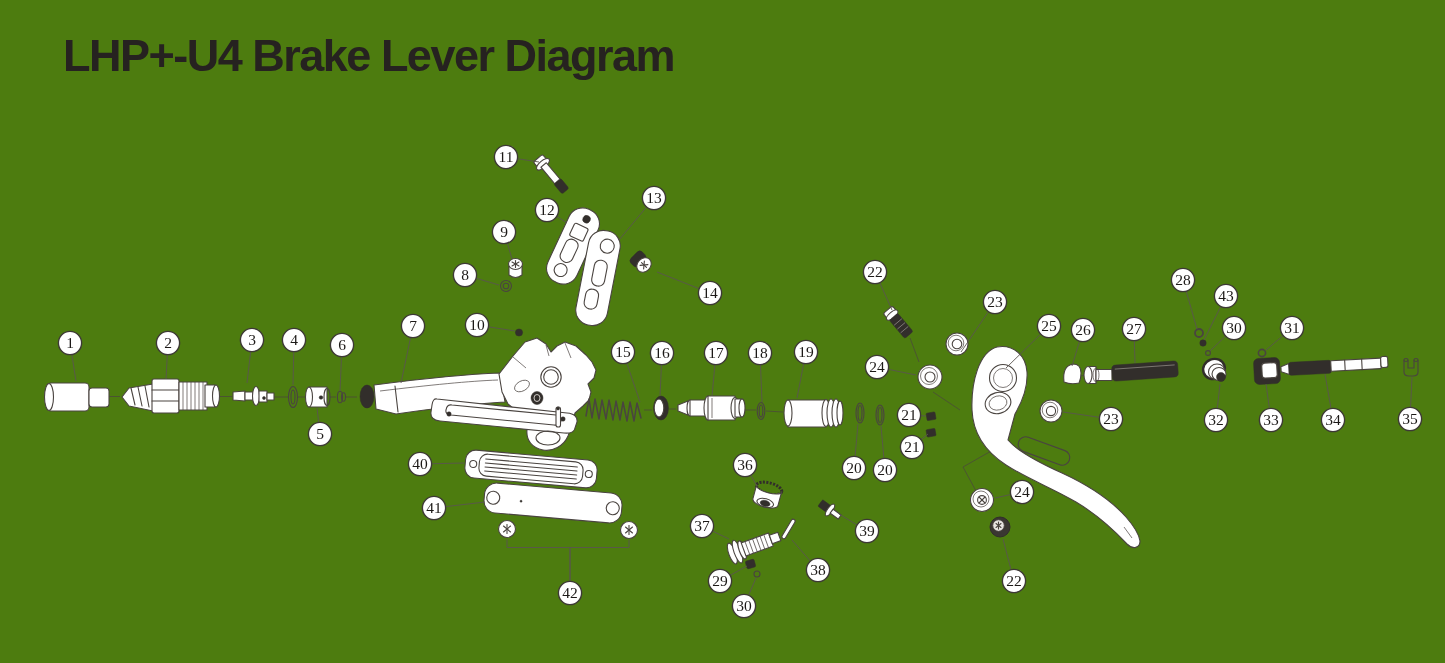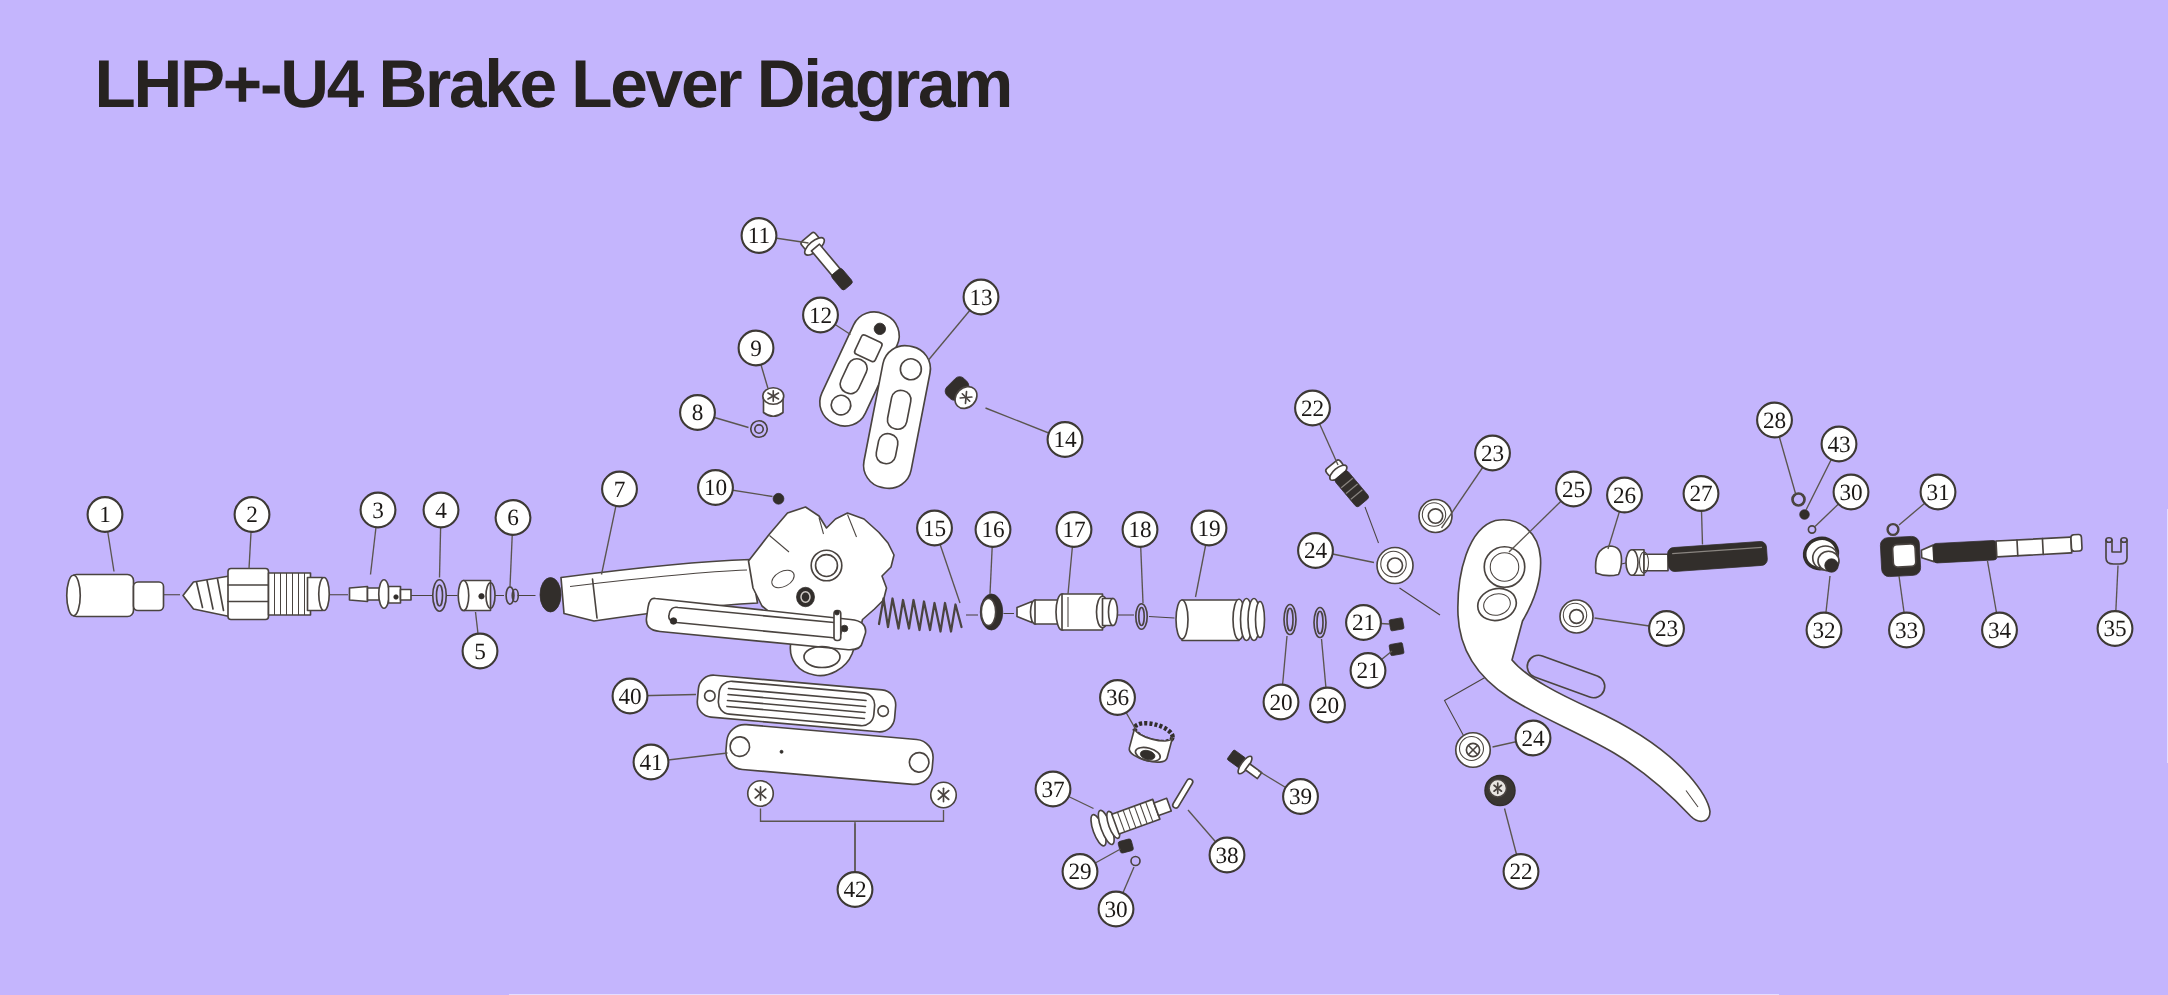--- a/index.html
+++ b/index.html
@@ -1,16 +1,16 @@
 <!DOCTYPE html>
 <html><head>
 <meta charset="utf-8">
 <style>
   html,body{margin:0;padding:0;background:#ffffff;}
-  .stage{position:relative;width:1445px;height:663px;background:#c4b5fd;overflow:hidden;
+  .stage{position:relative;width:1445px;height:663px;background:#4d7c0f;overflow:hidden;
          font-family:"Liberation Sans",sans-serif;}
   .title{position:absolute;left:63px;top:30px;margin:0;
          font-family:"Liberation Sans",sans-serif;font-weight:bold;
          font-size:45px;letter-spacing:-1.5px;color:#262220;}
   svg{position:absolute;left:0;top:0;}
   
   .ln{stroke:#4a4440;stroke-width:1.1;fill:none;stroke-linecap:round;stroke-linejoin:round;}
   .fw{stroke:#4a4440;stroke-width:1.1;fill:#ffffff;stroke-linejoin:round;}
   .dk{fill:#322e2b;stroke:#322e2b;stroke-width:0.5;stroke-linejoin:round;}
   .thin{stroke:#4a4440;stroke-width:0.7;fill:none;}

